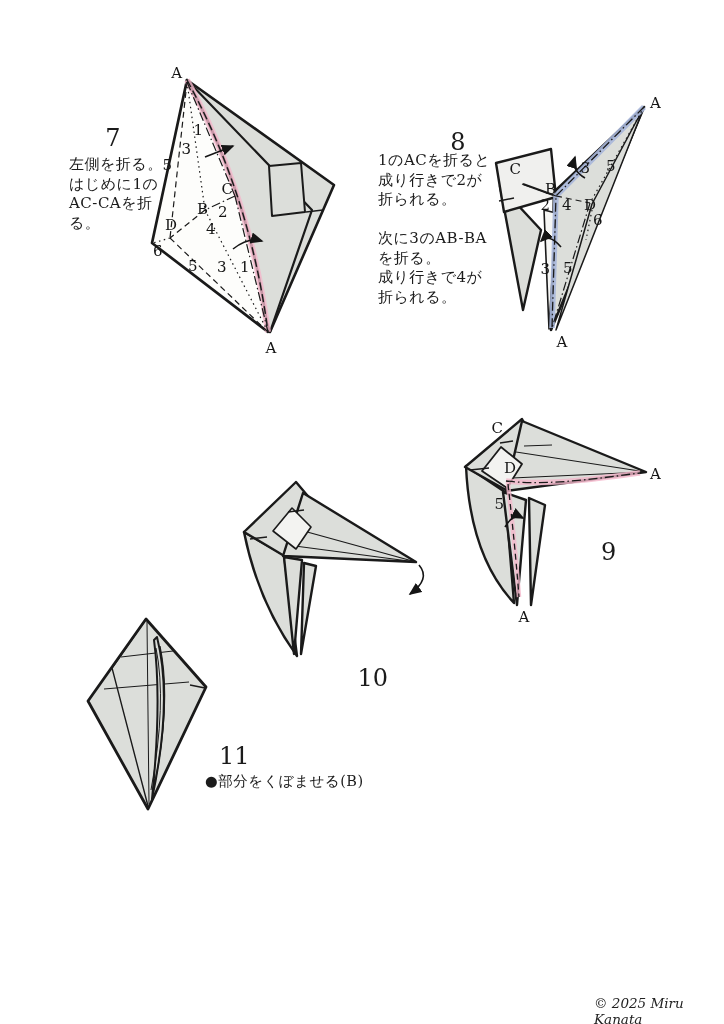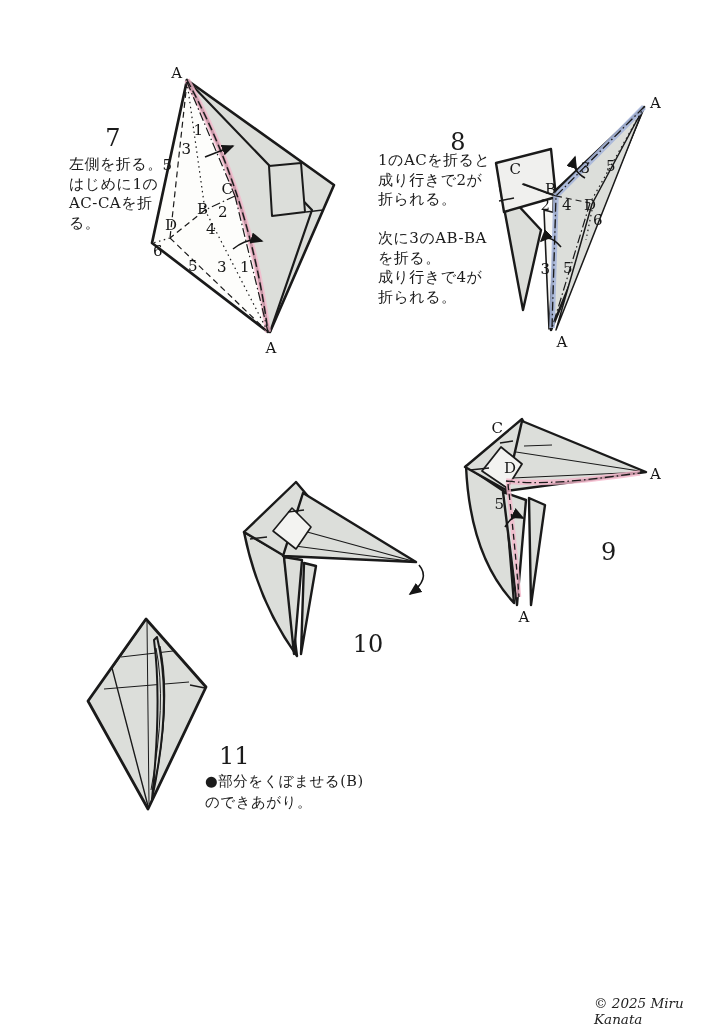--- a/index.html
+++ b/index.html
@@ -180,36 +180,35 @@
       <path d="M416,562 L300,530" fill="none"></path>
       <path d="M416,562 L295,546" fill="none"></path>
     </g>
     <path d="M292,508 L273,531 L296,549 L311,527 Z" fill="#f3f3f1" stroke="#1a1a1a" stroke-width="1.6" stroke-linejoin="round"></path>
     <path d="M284,557 L294,654 L302,560 Z" fill="#dcdeda" stroke="#1a1a1a" stroke-width="2.4" stroke-linejoin="round"></path>
     <path d="M304,563 L301,654 L316,566 Z" fill="#dcdeda" stroke="#1a1a1a" stroke-width="2.4" stroke-linejoin="round"></path>
     <line x1="288" y1="512" x2="304" y2="510" stroke="#1a1a1a" stroke-width="1.4"></line>
     <line x1="250" y1="539" x2="267" y2="537" stroke="#1a1a1a" stroke-width="1.4"></line>
     <path d="M419,565 Q431,579 410,594" fill="none" stroke="#151515" stroke-width="1.6" marker-end="url(#ar10)"></path>
   </svg>
-  <div class="step-number" style="left:348px;top:630px;width:40px;text-align:center;">10</div>
+  <div class="step-number" style="left:348px;top:664px;width:40px;text-align:right;">10</div>
 
   <svg class="diagram" style="left:70px;top:615px;" width="150" height="200" viewBox="70 615 150 200">
     <path d="M146,619 L88,701 L148,809 L206,687 Z" fill="#dcdeda" stroke="#1a1a1a" stroke-width="2.8" stroke-linejoin="round"></path>
     <g stroke="#1a1a1a" fill="none">
       <path d="M146,619 L112,668 L148,806" stroke-width="1.4"></path>
       <path d="M147,622 L149,804" stroke-width="1"></path>
       <path d="M121,657 L173,651" stroke-width="1"></path>
       <path d="M104,689 L189,682" stroke-width="1"></path>
       <path d="M190,685 L205,688" stroke-width="1.4"></path>
     </g>
     <path d="M157,637 Q173,700 152,799 Q162,700 154,640 Z" fill="#dcdeda" stroke="#1a1a1a" stroke-width="2" stroke-linejoin="round"></path>
     <path d="M160,646 Q172,704 153,792" fill="none" stroke="#1a1a1a" stroke-width="1.2"></path>
     <path d="M156,648 Q167,702 151,790" fill="none" stroke="#1a1a1a" stroke-width="1"></path>
   </svg>
   <div class="step-number" style="left:206px;top:742px;margin-left:13px;">11</div>
   <div class="step-text" style="left:205px;top:771px;width:195px;font-size:14.5px;line-height:21px;">
     <div class="line">●部分をくぼませる(B)</div>
-    <div class="line">のできあがり。</div>
   </div>
 
   <div class="copyright">© 2025 Miru Kanata</div>
 
 </div>
 
 </body></html>

